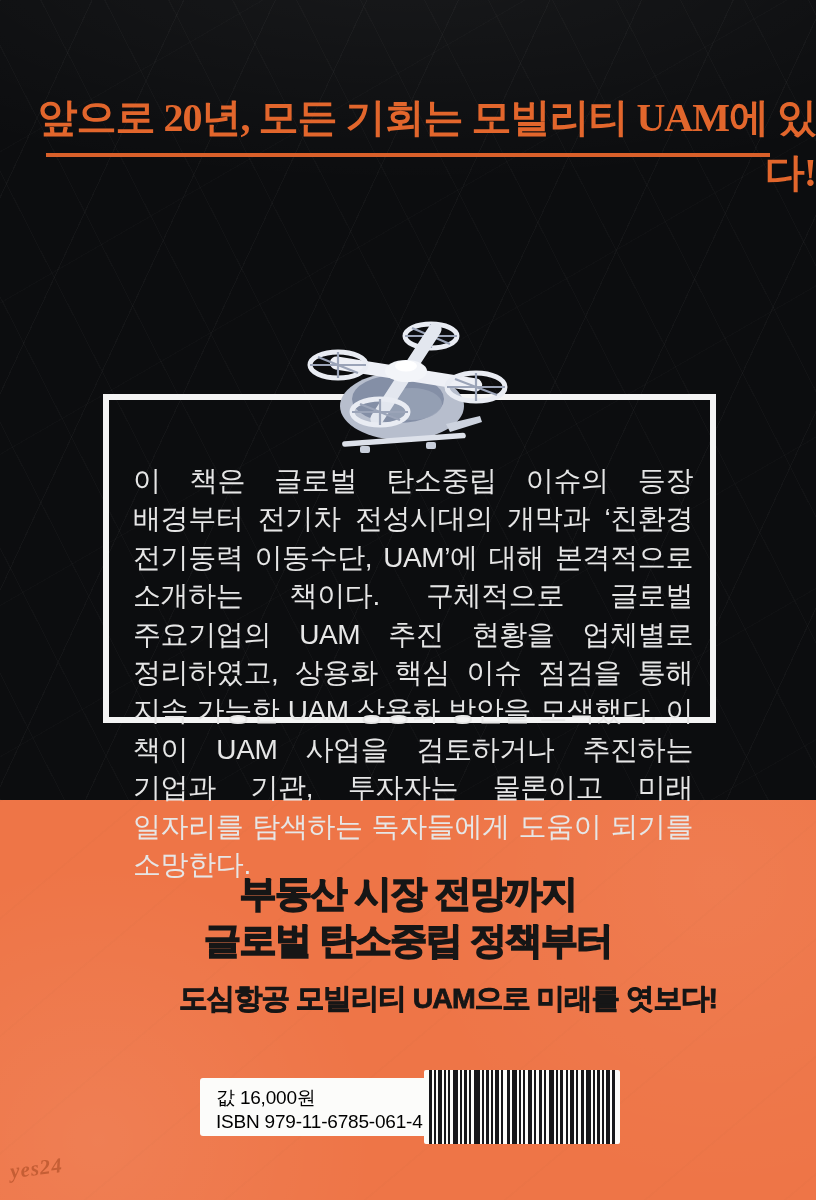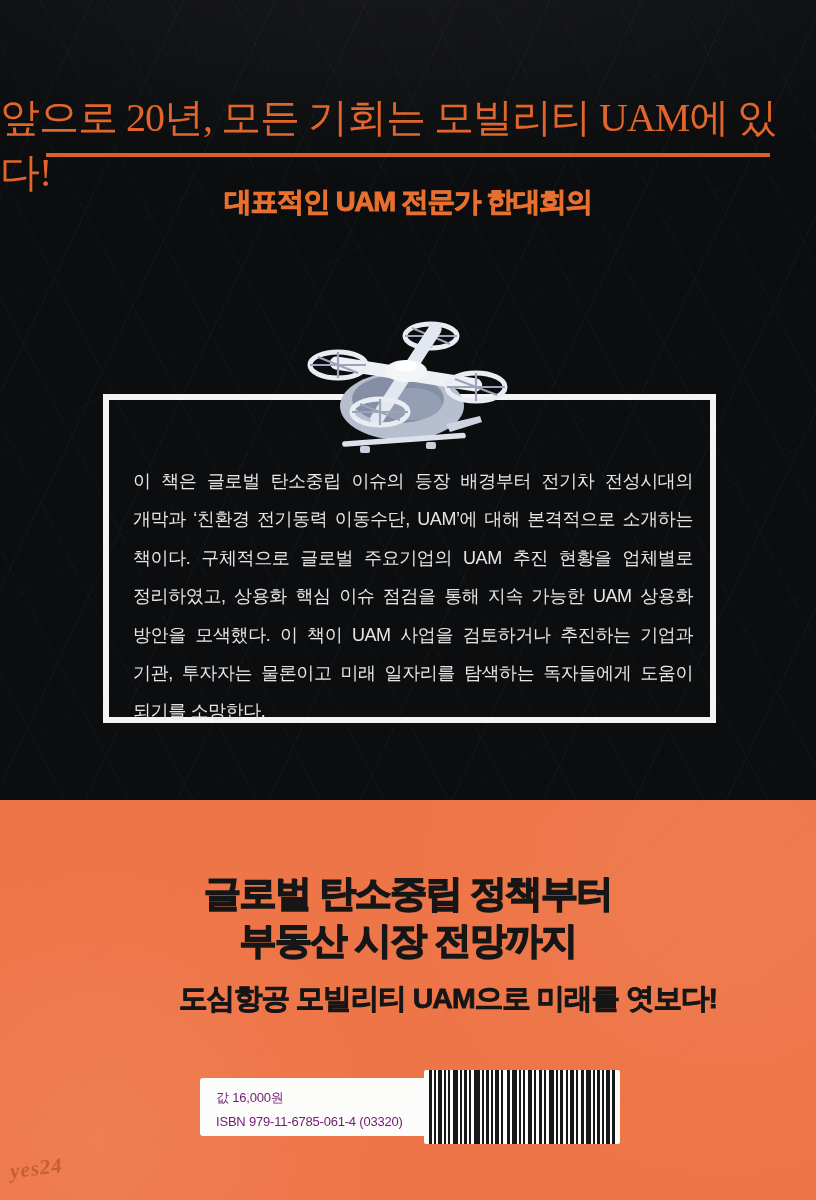--- a/index.html
+++ b/index.html
@@ -12,44 +12,44 @@
     position:absolute;left:0;top:0;width:816px;height:800px;
     background-color:#0c0d0f;
     background-image:
       repeating-linear-gradient(115deg, rgba(255,255,255,0.030) 0 1px, transparent 1px 83px),
       repeating-linear-gradient(63deg, rgba(255,255,255,0.022) 0 1px, transparent 1px 57px),
       repeating-linear-gradient(150deg, rgba(255,255,255,0.016) 0 1px, transparent 1px 131px),
       radial-gradient(ellipse 120% 40% at 50% -5%, rgba(255,255,255,0.05), transparent 70%);
   }
   .headline{
     position:absolute;left:0;top:90px;width:816px;
-    text-align:left;
+    text-align:right;
     font-family:"Liberation Serif",serif;
-    font-size:40px;font-weight:400;letter-spacing:-1px;
+    font-size:40px;font-weight:700;letter-spacing:-1px;
     color:#e2662c;
   }
   .divider{
     position:absolute;left:46px;top:153px;width:724px;height:4px;
     background:#d9602a;
   }
   .subhead{
     position:absolute;left:0;top:183px;width:816px;
     text-align:center;color:#e8702f;
     font-size:27.5px;font-weight:700;line-height:37px;letter-spacing:-1.2px;
     -webkit-text-stroke:0.9px #e8702f;
   }
   
   .desc-box{
     position:absolute;left:103px;top:394px;width:601px;height:317px;
     border:6px solid #f4f4f4;
     z-index:1;
   }
   .desc-text{
     position:absolute;left:24px;top:62px;width:560px;
-    color:#e6e6e6;font-size:18px;line-height:38.4px;
+    color:#e6e6e6;font-size:28px;line-height:38.4px;
     text-align:justify;letter-spacing:-0.4px;
     word-break:keep-all;
   }
   
   .drone{
     position:absolute;left:298px;top:308px;width:220px;height:152px;
     z-index:2;
   }
   
   .orange-area{
@@ -72,21 +72,21 @@
     font-size:28.5px;font-weight:800;letter-spacing:-1px;padding-left:40px;
     -webkit-text-stroke:0.8px #161616;
   }
   
   .price-box{
     position:absolute;left:200px;top:278px;width:420px;height:58px;
     background:#fcfcfa;border-radius:3px;
   }
   .price-lines{
     position:absolute;left:16px;top:8px;
-    color:#701a75;font-size:13px;line-height:24px;letter-spacing:-0.2px;
+    color:#000000;font-size:19px;line-height:24px;letter-spacing:-0.2px;
   }
   .barcode{
     position:absolute;right:3px;top:-8px;width:190px;height:74px;
   }
   .barcode-bg{
     position:absolute;right:0;top:-8px;width:196px;height:74px;
     background:#fcfcfa;border-radius:2px;
   }
   
   .watermark{
@@ -101,21 +101,20 @@
 
 <div class="cover">
 
   <div class="black-area">
 
     <div class="headline">앞으로 20년, 모든 기회는 모빌리티 UAM에 있다!</div>
 
     <div class="divider"></div>
 
     <div class="subhead">
-      <div>대표적인 UAM 전문가 한대희의</div>
     </div>
 
     <div class="desc-box">
       <div class="desc-text">이 책은 글로벌 탄소중립 이슈의 등장 배경부터 전기차 전성시대의 개막과 ‘친환경 전기동력 이동수단, UAM’에 대해 본격적으로 소개하는 책이다. 구체적으로 글로벌 주요기업의 UAM  추진 현황을 업체별로 정리하였고, 상용화 핵심 이슈 점검을 통해 지속 가능한 UAM 상용화 방안을 모색했다. 이 책이 UAM 사업을 검토하거나 추진하는 기업과 기관, 투자자는 물론이고 미래 일자리를 탐색하는 독자들에게 도움이 되기를 소망한다.</div>
     </div>
 
     <svg class="drone" viewBox="0 0 220 152">
 
       <g>
         <ellipse cx="104" cy="98" rx="62" ry="34" fill="#b7becd"></ellipse>
@@ -150,22 +149,22 @@
       <g>
         <ellipse cx="82" cy="104" rx="28" ry="13" fill="none" stroke="#e9ecf3" stroke-width="5"></ellipse>
         <path d="M54 104 L110 104 M82 91 L82 117 M62 96 L102 112" stroke="#9ba4b8" stroke-width="2.2" fill="none"></path>
       </g>
     </svg>
   </div>
 
   <div class="orange-area">
 
     <div class="banner-heading">
+      <div>부동산 시장 전망까지</div>
       <div>글로벌 탄소중립 정책부터</div>
-      <div>부동산 시장 전망까지</div>
     </div>
 
     <div class="banner-tagline">도심항공 모빌리티 UAM으로 미래를 엿보다!</div>
 
     <div class="price-box">
       <div class="barcode-bg"></div>
       <div class="price-lines">
         <div>값 16,000원</div>
         <div>ISBN 979-11-6785-061-4 (03320)</div>
       </div>

